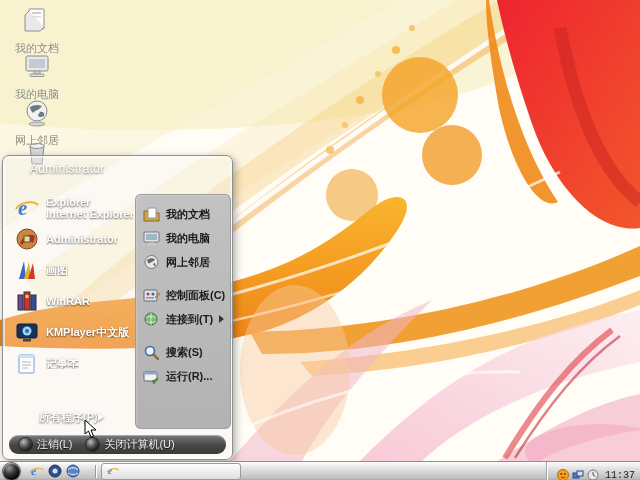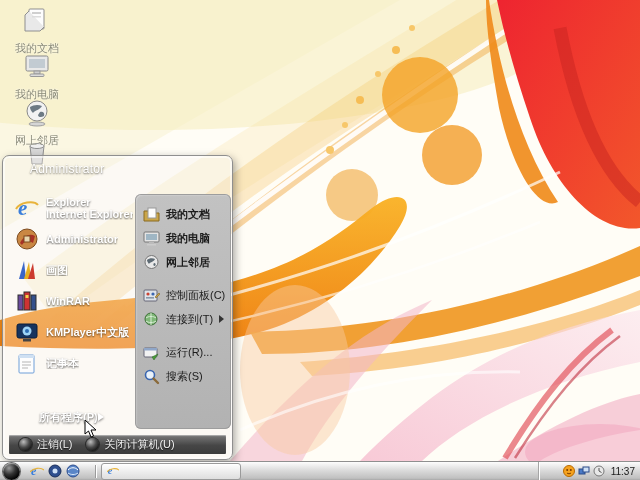--- a/index.html
+++ b/index.html
@@ -47,29 +47,29 @@
     border-left:6px solid #fff;filter:drop-shadow(0 1px 1px rgba(0,0,0,.5));
   }
   .sm-right{
     flex:1;margin:6px 2px 4px 2px;border-radius:6px;
     background:linear-gradient(180deg,#c2c2c2,#b2b2b2);
     box-shadow:inset 0 0 0 1px #9d9d9d, inset 1px 1px 2px rgba(255,255,255,.6);
     padding:8px 4px 4px 6px;
   }
   .smr-item{display:flex;align-items:center;gap:6px;height:24px;cursor:pointer;padding:0 2px;position:relative;}
   .smr-item .ricon{width:17px;height:17px;flex:0 0 17px;}
-  .smr-item .rtext{font-size:11px;color:#1c1c1c;white-space:nowrap;}
+  .smr-item .rtext{font-size:11px;color:#1c1c1c;white-space:nowrap;font-weight:bold;}
   .smr-item.bold .rtext{font-weight:bold;}
   .smr-gap{height:9px;}
   .smr-item .sub-arrow{
     position:absolute;right:3px;width:0;height:0;
     border-top:4px solid transparent;border-bottom:4px solid transparent;border-left:5px solid #333;
   }
   .sm-footer{
-    height:19px;margin:2px 6px 5px 6px;border-radius:1px;
+    height:19px;margin:2px 6px 5px 6px;border-radius:9px;
     background:linear-gradient(180deg,#7a7a7a,#464646 55%,#3c3c3c);
     box-shadow:inset 0 1px 1px rgba(255,255,255,.4);
     display:flex;align-items:center;gap:14px;padding-left:10px;
   }
   .ft-item{display:flex;align-items:center;gap:5px;cursor:pointer;}
   .ft-orb{
     width:13px;height:13px;border-radius:50%;
     background:radial-gradient(circle at 35% 30%,#bdbdbd,#4a4a4a 45%,#111 80%);
     box-shadow:0 0 0 1px #2a2a2a;
   }
@@ -91,22 +91,22 @@
   .tb-sep{width:1px;height:13px;background:#9a9a9a;margin:0 5px;box-shadow:1px 0 0 #fff;}
   .task-button{
     display:flex;align-items:center;gap:4px;height:15px;width:128px;
     padding:0 5px;border-radius:3px;cursor:pointer;
     background:linear-gradient(180deg,#fefefe,#dedede);
     border:1px solid #9a9a9a;box-shadow:inset 0 1px 0 #fff;
     font-size:10px;color:#222;overflow:hidden;
   }
   .task-button .tbtext{white-space:nowrap;overflow:hidden;}
   .task-button .ql-icon{width:12px;height:12px;flex:0 0 12px;}
-  .tray{margin-left:auto;display:flex;align-items:center;gap:3px;height:19px;
-    border-left:1px solid #a5a5a5;box-shadow:inset 1px 0 0 #fff;padding:0 5px 0 24px;}
+  .tray{margin-left:auto;display:flex;align-items:flex-end;gap:3px;height:19px;
+    border-left:1px solid #a5a5a5;box-shadow:inset 1px 0 0 #fff;padding:0 5px 0 10px;font-family:Liberation Mono, monospace;}
   .tray-icon{width:12px;height:12px;}
   .tray-clock{font-size:10px;color:#1a1a1a;margin-left:3px;white-space:nowrap;}
   
   .cursor{position:absolute;left:84px;top:419px;z-index:50;pointer-events:none;}
 </style>
 </head>
 <body>
 
 <svg class="wallpaper" viewBox="0 0 640 461" preserveAspectRatio="none">
   <defs>
@@ -313,32 +313,32 @@
           <path d="M3,7 C5,5 11,5 13,7" stroke="#d8ecd4" fill="none"></path>
           <path d="M3,10 C5,12 11,12 13,10" stroke="#d8ecd4" fill="none"></path>
           <line x1="8" y1="2" x2="8" y2="14" stroke="#d8ecd4"></line>
         </svg>
         <span class="rtext">连接到(T)</span>
         <span class="sub-arrow"></span>
       </div>
       <div class="smr-gap"></div>
       <div class="smr-item">
         <svg class="ricon" viewBox="0 0 17 17">
+          <circle cx="7" cy="7" r="4.5" fill="#eaf2fa" stroke="#3a66b0" stroke-width="1.6"></circle>
+          <line x1="10.5" y1="10.5" x2="15" y2="15" stroke="#8a6a3a" stroke-width="2.4" stroke-linecap="round"></line>
+        </svg>
+        <span class="rtext">搜索(S)</span>
+      </div>
+      <div class="smr-item">
+        <svg class="ricon" viewBox="0 0 17 17">
           <rect x="1" y="4" width="13" height="9" rx="1" fill="#f2f2f2" stroke="#667"></rect>
           <rect x="1" y="4" width="13" height="2.5" fill="#8fa6c8"></rect>
           <path d="M9,13 L15,10 L11,16 Z" fill="#4a9a3a" stroke="#2e6a22" stroke-width="0.5"></path>
         </svg>
         <span class="rtext">运行(R)...</span>
-      </div>
-      <div class="smr-item">
-        <svg class="ricon" viewBox="0 0 17 17">
-          <circle cx="7" cy="7" r="4.5" fill="#eaf2fa" stroke="#3a66b0" stroke-width="1.6"></circle>
-          <line x1="10.5" y1="10.5" x2="15" y2="15" stroke="#8a6a3a" stroke-width="2.4" stroke-linecap="round"></line>
-        </svg>
-        <span class="rtext">搜索(S)</span>
       </div>
     </div>
   </div>
 
   <div class="sm-footer">
     <div class="ft-item">
       <span class="ft-orb"></span>
       <span class="ft-label">注销(L)</span>
     </div>
     <div class="ft-item">

